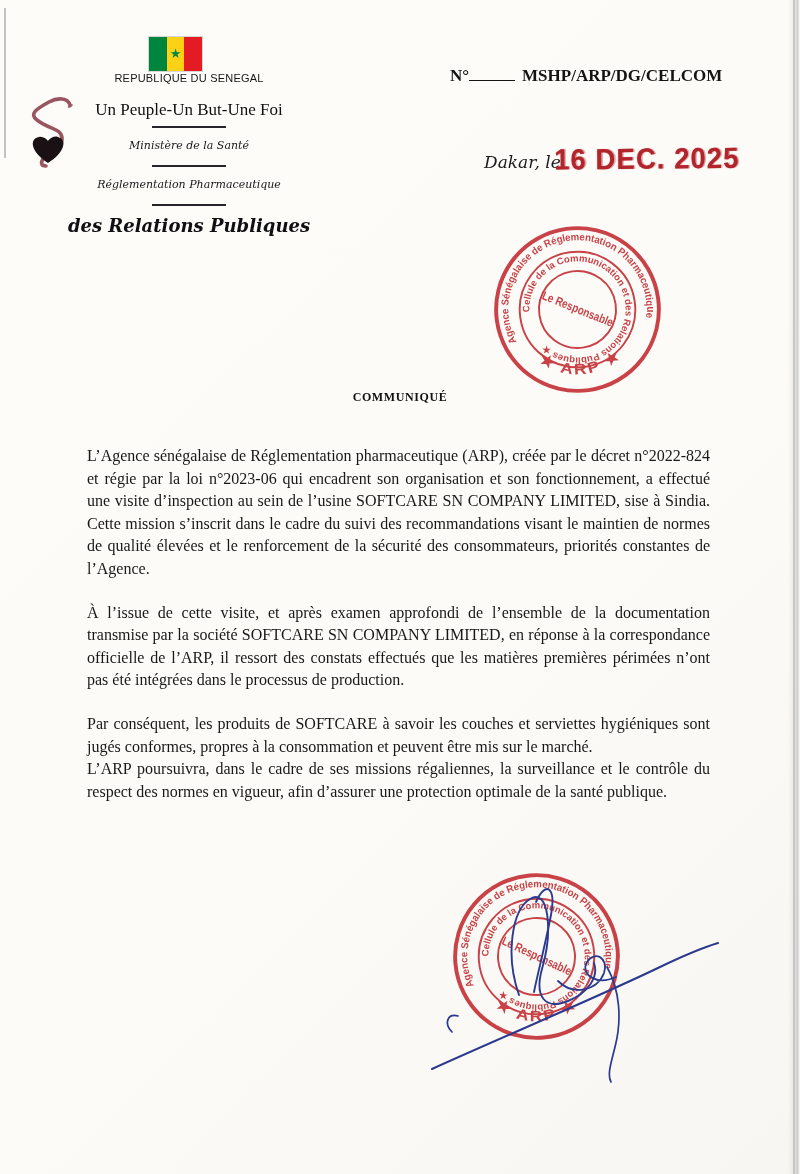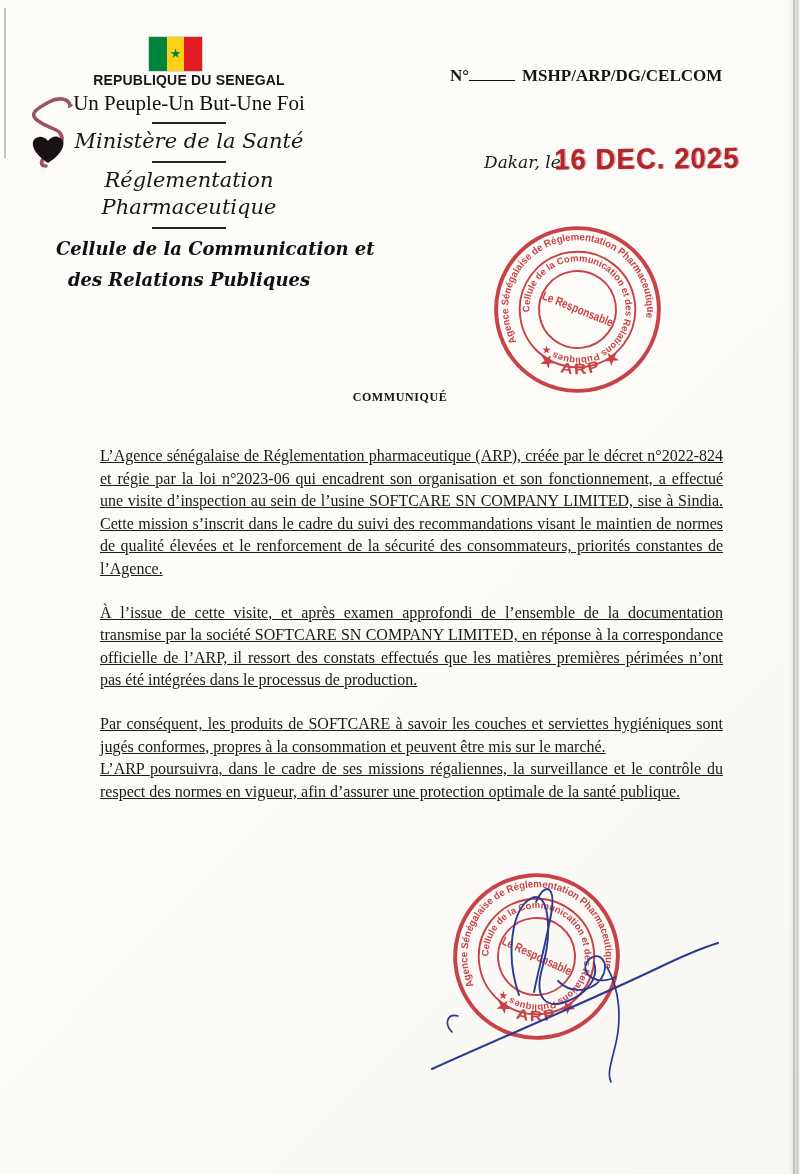--- a/index.html
+++ b/index.html
@@ -16,40 +16,40 @@
   .edge-right-line{position:absolute;top:0;right:5px;width:2px;height:100%;background:#bdbdc2;opacity:.8;}
   .edge-left-line{position:absolute;top:8px;left:4px;width:2px;height:150px;background:#a9a9ad;opacity:.7;}
 
   
   .flag{position:absolute;left:149px;top:37px;width:53px;height:34px;display:flex;
     box-shadow:0 0 0 1px rgba(0,0,0,.15);}
   .flag .band{flex:1;position:relative;}
   .flag .star{position:absolute;left:50%;top:50%;transform:translate(-50%,-54%);
     font-size:13px;line-height:1;color:var(--flag-green,#00853f);}
   .hdr-left{position:absolute;left:56px;top:72px;width:266px;text-align:center;}
-  .republic{font-family:"Liberation Sans",sans-serif;font-weight:700;font-size:14px;letter-spacing:.2px;color:#161616;}
-  .motto{font-size:21px;margin-top:3px;color:#101010;}
+  .republic{font-family:"Liberation Sans",sans-serif;font-weight:400;font-size:11px;letter-spacing:.2px;color:#161616;}
+  .motto{font-size:17px;margin-top:16px;color:#101010;}
   .rule{width:74px;border:0;border-top:2px solid #26262a;margin:6px auto 4px;}
   .script{font-family:"DejaVu Serif",serif;font-style:italic;}
-  .script-line{font-size:21px;line-height:27px;color:#17171a;}
+  .script-line{font-size:11px;line-height:27px;color:#17171a;}
   .cell-line{font-size:18px;line-height:31px;font-weight:700;white-space:nowrap;color:#101014;}
 
   
   .ref{position:absolute;left:450px;top:66px;font-weight:700;font-size:17px;white-space:nowrap;color:#141414;}
   .ref .blank{display:inline-block;width:46px;border-bottom:1.6px solid #141414;height:12px;margin-right:7px;}
   .dakar{position:absolute;left:484px;top:152px;font-size:17px;color:#1b1b1f;}
   .datestamp{position:absolute;left:556px;top:144px;
     font-family:"Liberation Sans",sans-serif;font-weight:700;font-size:27px;letter-spacing:1px;
     color:var(--date-red,#b2252c);transform:scale(1.02,1.08) rotate(-.5deg);
     text-shadow:1.5px 0 0 rgba(178,37,44,.35), 0 0 1px rgba(178,37,44,.5);}
 
   
   .title{position:absolute;left:0;top:390px;width:100%;text-align:center;
     font-weight:700;font-size:12px;letter-spacing:.6px;color:#121212;}
-  .body{position:absolute;left:100px;top:445px;width:623px;text-decoration:underline;}
+  .body{position:absolute;left:87px;top:445px;width:623px;}
   .body p{margin:0 0 21px 0;font-size:16px;line-height:22.6px;text-align:justify;color:#181818;}
 
   
   .stamp{position:absolute;width:175px;height:175px;opacity:.87;}
   .stamp-top{left:490px;top:222px;transform:rotate(-8deg);}
   .stamp-bottom{left:449px;top:869px;transform:rotate(-5deg);}
   .stamp circle{fill:none;stroke:var(--stamp-red,#c1272d);}
   .stamp .c-outer{stroke-width:4.5;}
   .stamp .c-mid{stroke-width:2.2;}
   .stamp .c-in{stroke-width:2.2;}
@@ -90,21 +90,20 @@
   </div>
 
   <div class="hdr-left">
     <div class="republic">REPUBLIQUE DU SENEGAL</div>
     <div class="motto">Un Peuple-Un But-Une Foi</div>
     <hr class="rule">
     <div class="script script-line">Ministère de la Santé</div>
     <hr class="rule">
     <div class="script script-line">Réglementation Pharmaceutique</div>
     <hr class="rule">
-    <div class="script cell-line">Cellule de la Communication et</div>
     <div class="script cell-line">des Relations Publiques</div>
   </div>
 
   <div class="ref">
     <span>N°</span><span class="blank"></span><span>MSHP/ARP/DG/CELCOM</span>
   </div>
 
   <div class="dakar script">Dakar, le</div>
   <div class="datestamp">16 DEC. 2025</div>
 

